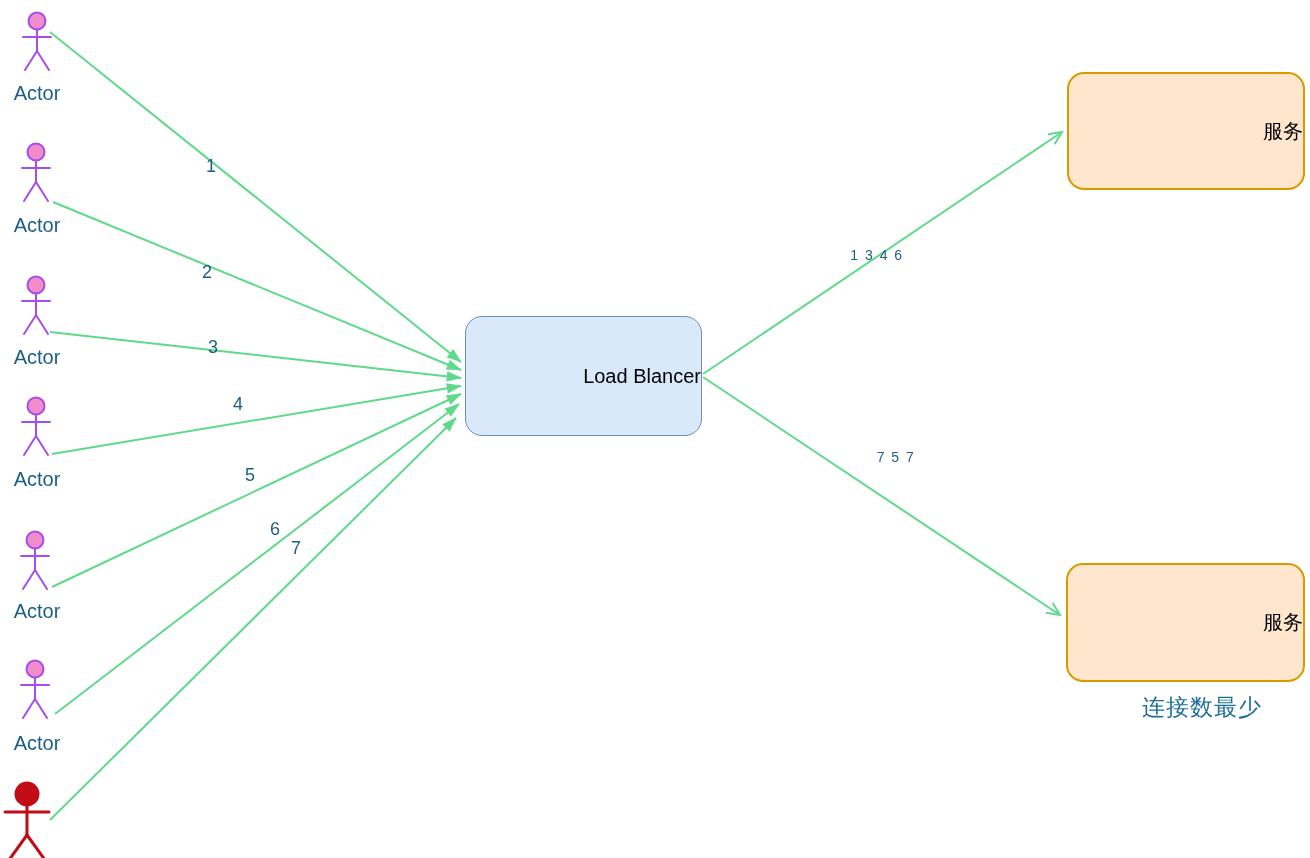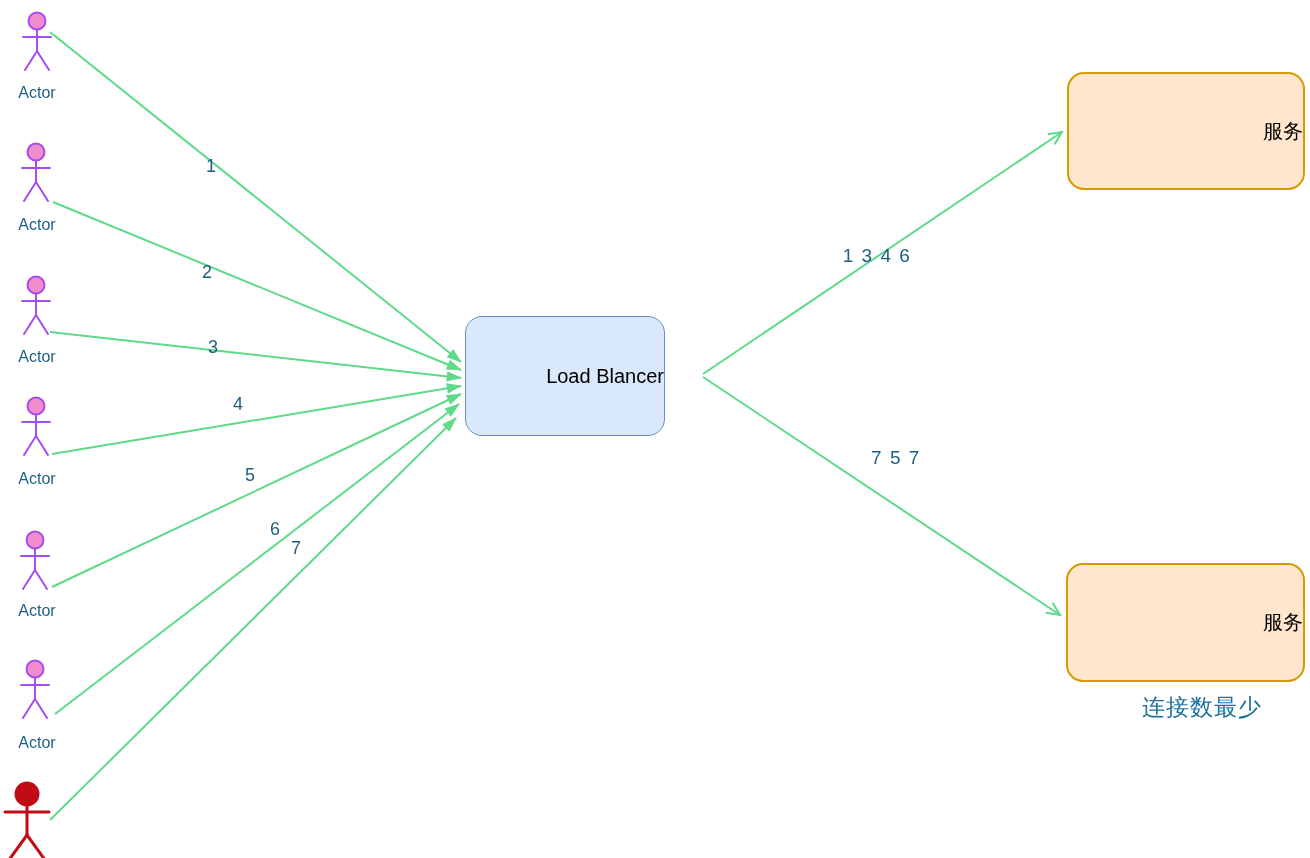--- a/index.html
+++ b/index.html
@@ -12,27 +12,27 @@
   }
   .canvas svg{position:absolute;left:0;top:0;}
   .node{
     position:absolute;
     display:flex;align-items:center;justify-content:flex-end;
     border-radius:17px;
     font-size:20px;color:#000;
     box-sizing:border-box;
     text-align:center;
   }
-  #lb-box{left:465px;top:316px;width:200px;height:120px;background:#dae8fc;border:1.5px solid #6c8ebf;}
+  #lb-box{left:465px;top:316px;width:237px;height:120px;background:#dae8fc;border:1.5px solid #6c8ebf;}
   #svc-top-box{left:1067px;top:72px;width:238px;height:118px;background:#ffe6cc;border:2px solid #d79b00;}
   #svc-bottom-box{left:1066px;top:563px;width:239px;height:119px;background:#ffe6cc;border:2px solid #d79b00;}
   .lbl{position:absolute;transform:translate(-50%,-50%);white-space:nowrap;line-height:1;}
   .edge-num{color:#1c5f83;font-size:18px;}
-  .actor-name{color:#1c5f83;font-size:16px;}
-  .edge-group-lbl{color:#1c5f83;font-size:19px;letter-spacing:1.5px;}
+  .actor-name{color:#1c5f83;font-size:20px;}
+  .edge-group-lbl{color:#1c5f83;font-size:14px;letter-spacing:1.5px;}
   .annotation{color:#1f6f9a;font-size:23px;letter-spacing:1px;}
 </style>
 </head>
 <body>
 
 <div class="canvas">
 
   <svg width="1310" height="858" viewBox="0 0 1310 858">
     <defs>
       <g id="actor-shape" fill="none" stroke="currentColor" stroke-width="2" stroke-linecap="round">

